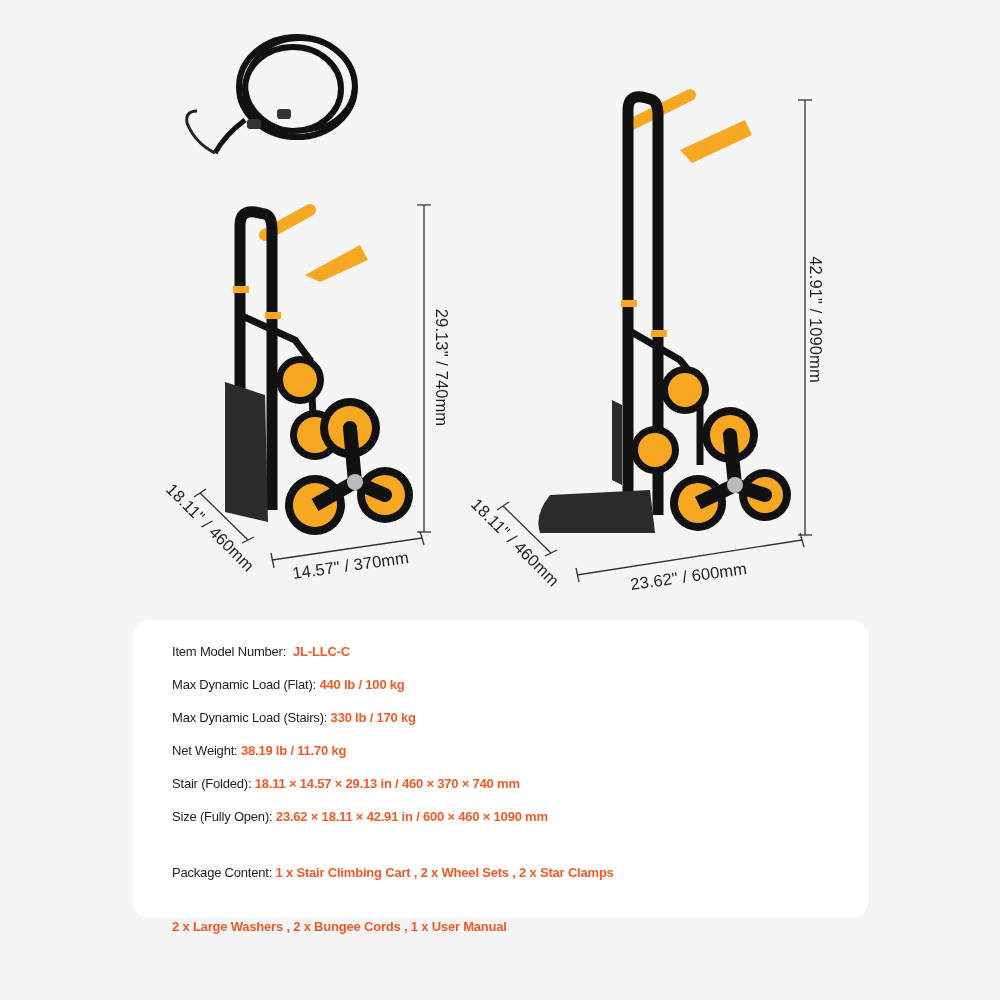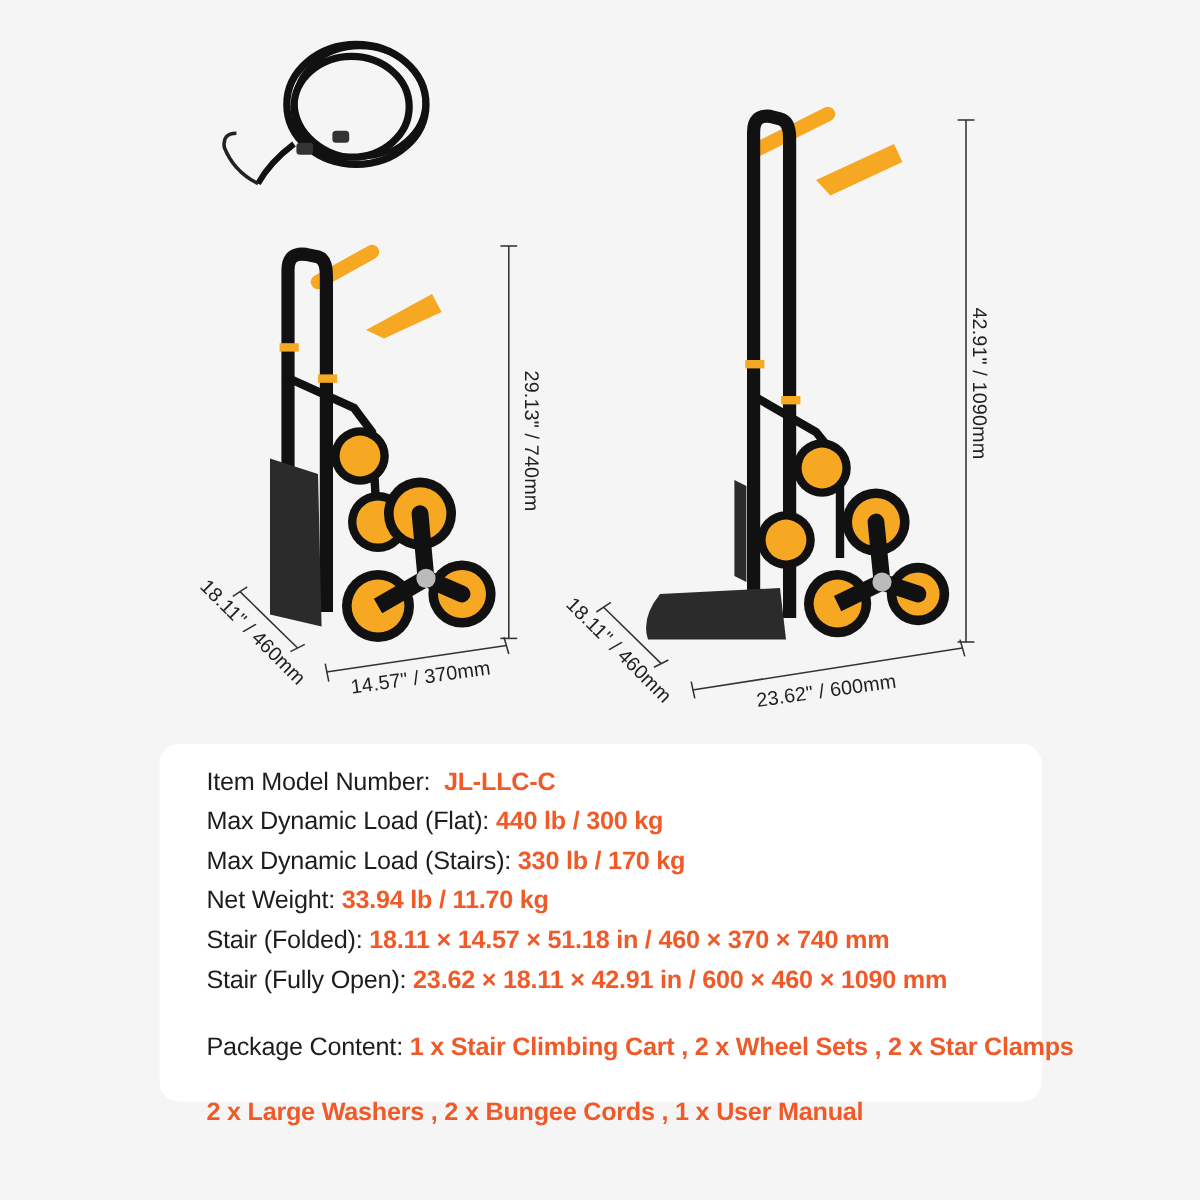--- a/index.html
+++ b/index.html
@@ -12,21 +12,21 @@
   .abs { position:absolute; }
   .dim-label {
     position:absolute; font-size:16.5px; color:#1f1f1f; white-space:nowrap;
     transform-origin:center center; letter-spacing:0.1px;
   }
   .card {
     position:absolute; left:133px; top:620px; width:735px; height:298px;
     background:#ffffff; border-radius:16px;
   }
   .spec-line {
-    position:absolute; left:172px; font-size:21px; line-height:22px; white-space:nowrap;
+    position:absolute; left:172px; font-size:13px; line-height:22px; white-space:nowrap;
     letter-spacing:-0.2px;
   }
   .spec-label { color:#1d1d1d; }
   .spec-value { color:#f05a28; font-weight:bold; }
 </style>
 </head>
 <body>
 
 <svg class="abs" style="left:175px;top:25px" width="190" height="140" viewBox="0 0 190 140">
   <g fill="none" stroke="#111" stroke-width="6">
@@ -127,36 +127,36 @@
 <div class="dim-label" style="left:457px;top:533px;transform:rotate(45deg)">18.11" / 460mm</div>
 
 <div class="card"></div>
 
 <div class="spec-line" style="top:641px">
   <span class="spec-label">Item Model Number:</span>&nbsp;
   <span class="spec-value">JL-LLC-C</span>
 </div>
 <div class="spec-line" style="top:674px">
   <span class="spec-label">Max Dynamic Load (Flat):</span>
-  <span class="spec-value">440 lb / 300 kg</span>
+  <span class="spec-value">440 lb / 100 kg</span>
 </div>
 <div class="spec-line" style="top:707px">
   <span class="spec-label">Max Dynamic Load (Stairs):</span>
   <span class="spec-value">330 lb / 170 kg</span>
 </div>
 <div class="spec-line" style="top:740px">
   <span class="spec-label">Net Weight:</span>
-  <span class="spec-value">33.94 lb / 11.70 kg</span>
+  <span class="spec-value">38.19 lb / 11.70 kg</span>
 </div>
 <div class="spec-line" style="top:773px">
   <span class="spec-label">Stair (Folded):</span>
-  <span class="spec-value">18.11 × 14.57 × 51.18 in / 460 × 370 × 740 mm</span>
+  <span class="spec-value">18.11 × 14.57 × 29.13 in / 460 × 370 × 740 mm</span>
 </div>
 <div class="spec-line" style="top:806px">
-  <span class="spec-label">Stair (Fully Open):</span>
+  <span class="spec-label">Size (Fully Open):</span>
   <span class="spec-value">23.62 × 18.11 × 42.91 in / 600 × 460 × 1090 mm</span>
 </div>
 <div class="spec-line" style="top:862px">
   <span class="spec-label">Package Content:</span>
   <span class="spec-value">1 x Stair Climbing Cart , 2 x Wheel Sets , 2 x Star Clamps</span>
 </div>
 <div class="spec-line" style="top:916px">
   <span class="spec-value">2 x Large Washers , 2 x Bungee Cords , 1 x User Manual</span>
 </div>
 

